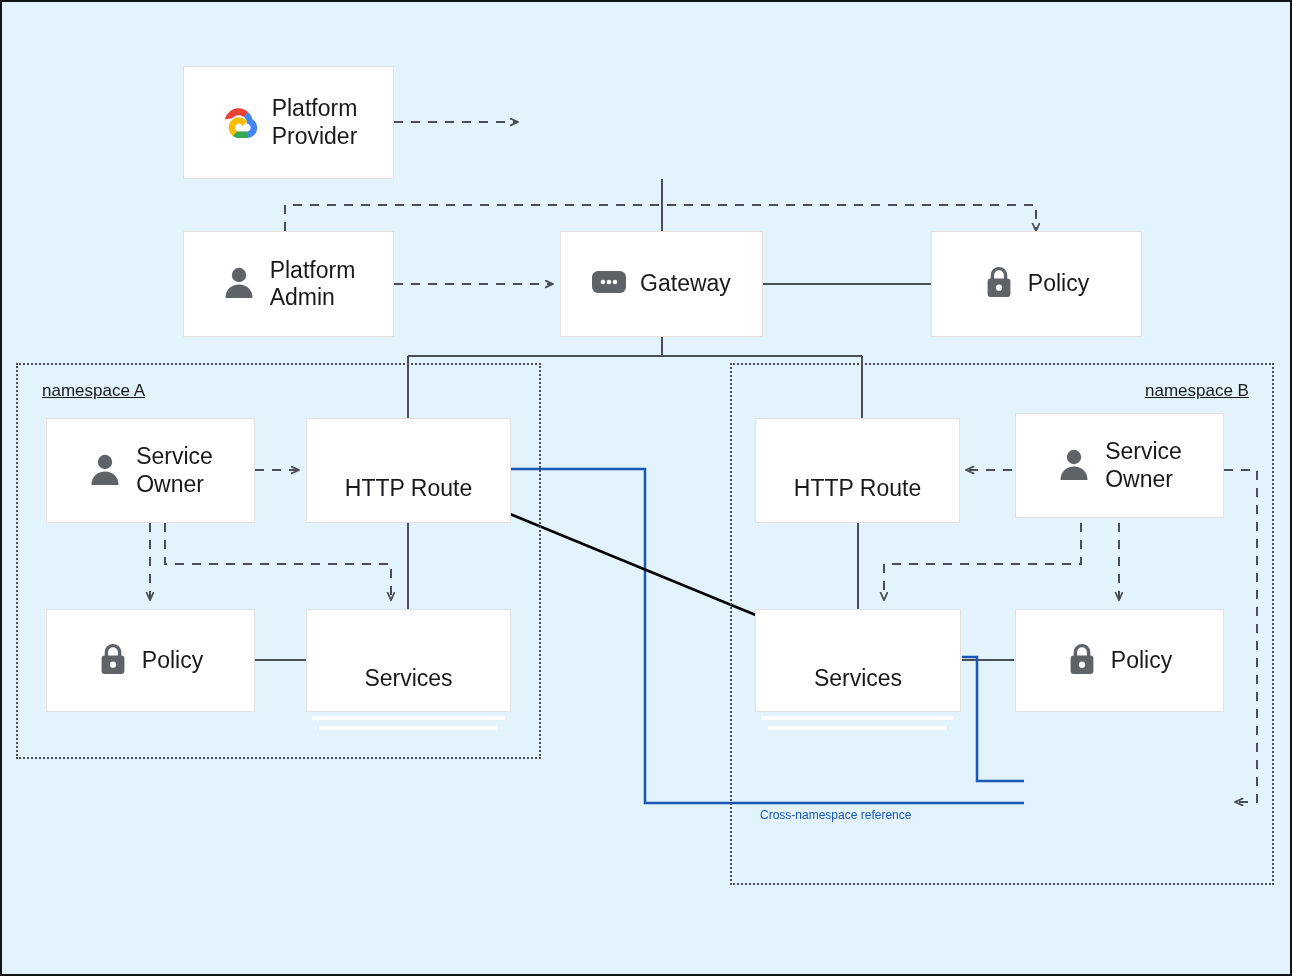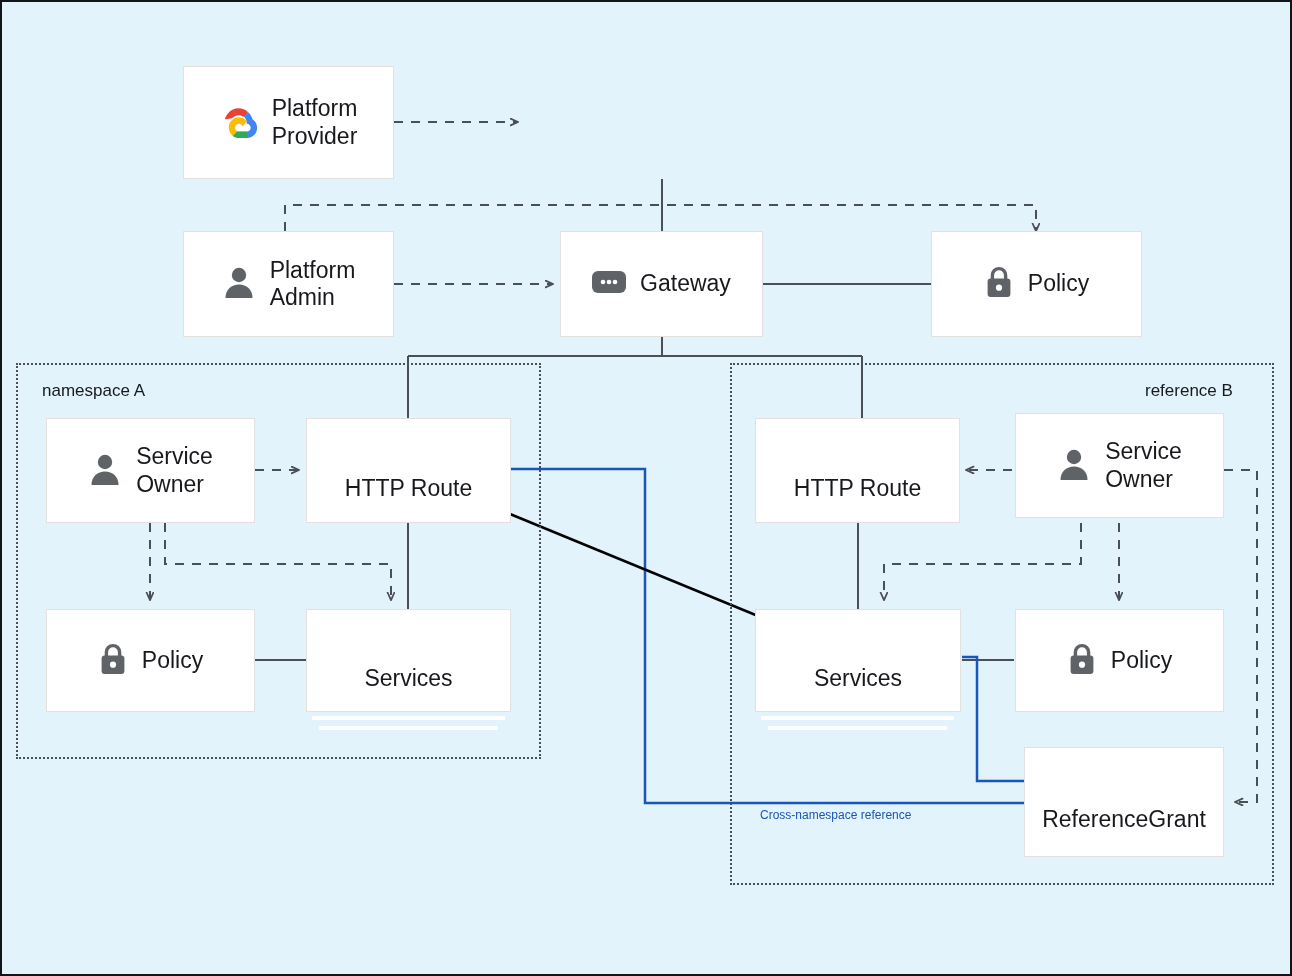--- a/index.html
+++ b/index.html
@@ -39,20 +39,21 @@
 
   .nsbox{
     position:absolute;
     border:2px dotted #4a4f55;
     box-sizing:border-box;
   }
   .nslabel{
     position:absolute;
     font-size:17px;
     color:#17191c;
+    text-decoration:underline;
   }
 
   .xref-label{
     position:absolute;
     font-size:12px;
     color:#1a56b8;
     white-space:nowrap;
   }
 
   
@@ -122,21 +123,21 @@
 
     <g stroke="#000000" stroke-width="2.5" fill="none">
       <path d="M508,512 L756,614"></path>
     </g>
   </svg>
 
   <div class="nsbox" style="left:14px;top:361px;width:525px;height:396px;"></div>
   <div class="nslabel" style="left:40px;top:379px;">namespace A</div>
 
   <div class="nsbox" style="left:728px;top:361px;width:544px;height:522px;"></div>
-  <div class="nslabel" style="left:1143px;top:379px;">reference B</div>
+  <div class="nslabel" style="left:1143px;top:379px;">namespace B</div>
 
   <div class="node" style="left:181px;top:64px;width:211px;height:113px;">
     <span class="icon">
       <svg class="gcp-logo" viewBox="0 0 48 40" xmlns="http://www.w3.org/2000/svg">
         <path d="M29.6 14.2h1.4l4-4 .2-1.7C27.8 1.9 16.6 2.7 10 10.4c-1.8 2.1-3.2 4.7-3.9 7.4.4-.2.9-.2 1.4-.1l8-1.3s.4-.7.6-.6c3.5-3.9 9.5-4.3 13.6-.9z" fill="#ea4335"></path>
         <path d="M41.1 17.8c-.9-3.4-2.8-6.4-5.4-8.8l-5.6 5.6c2.4 2 3.8 4.9 3.7 8v1c2.8 0 5 2.3 5 5s-2.3 4.9-5 4.9h-10l-1 1v6l1 1h10c7.2.1 13-5.6 13.1-12.7.1-4.3-2-8.4-5.8-11z" fill="#4285f4"></path>
         <path d="M24.1 41.4h10V33.4h-10c-.7 0-1.4-.2-2.1-.5l-1.4.5-4 4-.4 1.4c2.3 1.7 5 2.6 7.9 2.6z" fill="#34a853"></path>
         <path d="M24.1 15.4c-7.2 0-13 5.9-13 13.1 0 4 1.9 7.8 5.1 10.3l5.8-5.8c-2.5-1.1-3.6-4-2.5-6.5s4-3.6 6.5-2.5c1.1.5 2 1.4 2.5 2.5l5.8-5.8c-2.5-3.2-6.3-5.1-10.4-5.1z" fill="#fbbc05"></path>
       </svg>
     </span>
@@ -236,19 +237,16 @@
     <span class="icon">
       <svg class="lock-icon" viewBox="0 0 30 34" xmlns="http://www.w3.org/2000/svg">
         <path d="M8.4 14.5 V10.2 a6.6 6.6 0 0 1 13.2 0 V14.5" fill="none" stroke="#5f6368" stroke-width="3.4"></path>
         <rect x="3.6" y="13.4" width="22.8" height="18.6" rx="3" fill="#5f6368"></rect>
         <circle cx="15" cy="22.7" r="3.1" fill="#ffffff"></circle>
       </svg>
     </span>
     <span class="label">Policy</span>
   </div>
 
-  <div class="node centered" style="left:1022px;top:745px;width:200px;height:110px;">
-    <span class="label">ReferenceGrant</span>
-  </div>
 
   <div class="xref-label" style="left:758px;top:806px;">Cross-namespace reference</div>
 
 </div>
 
 </body></html>

